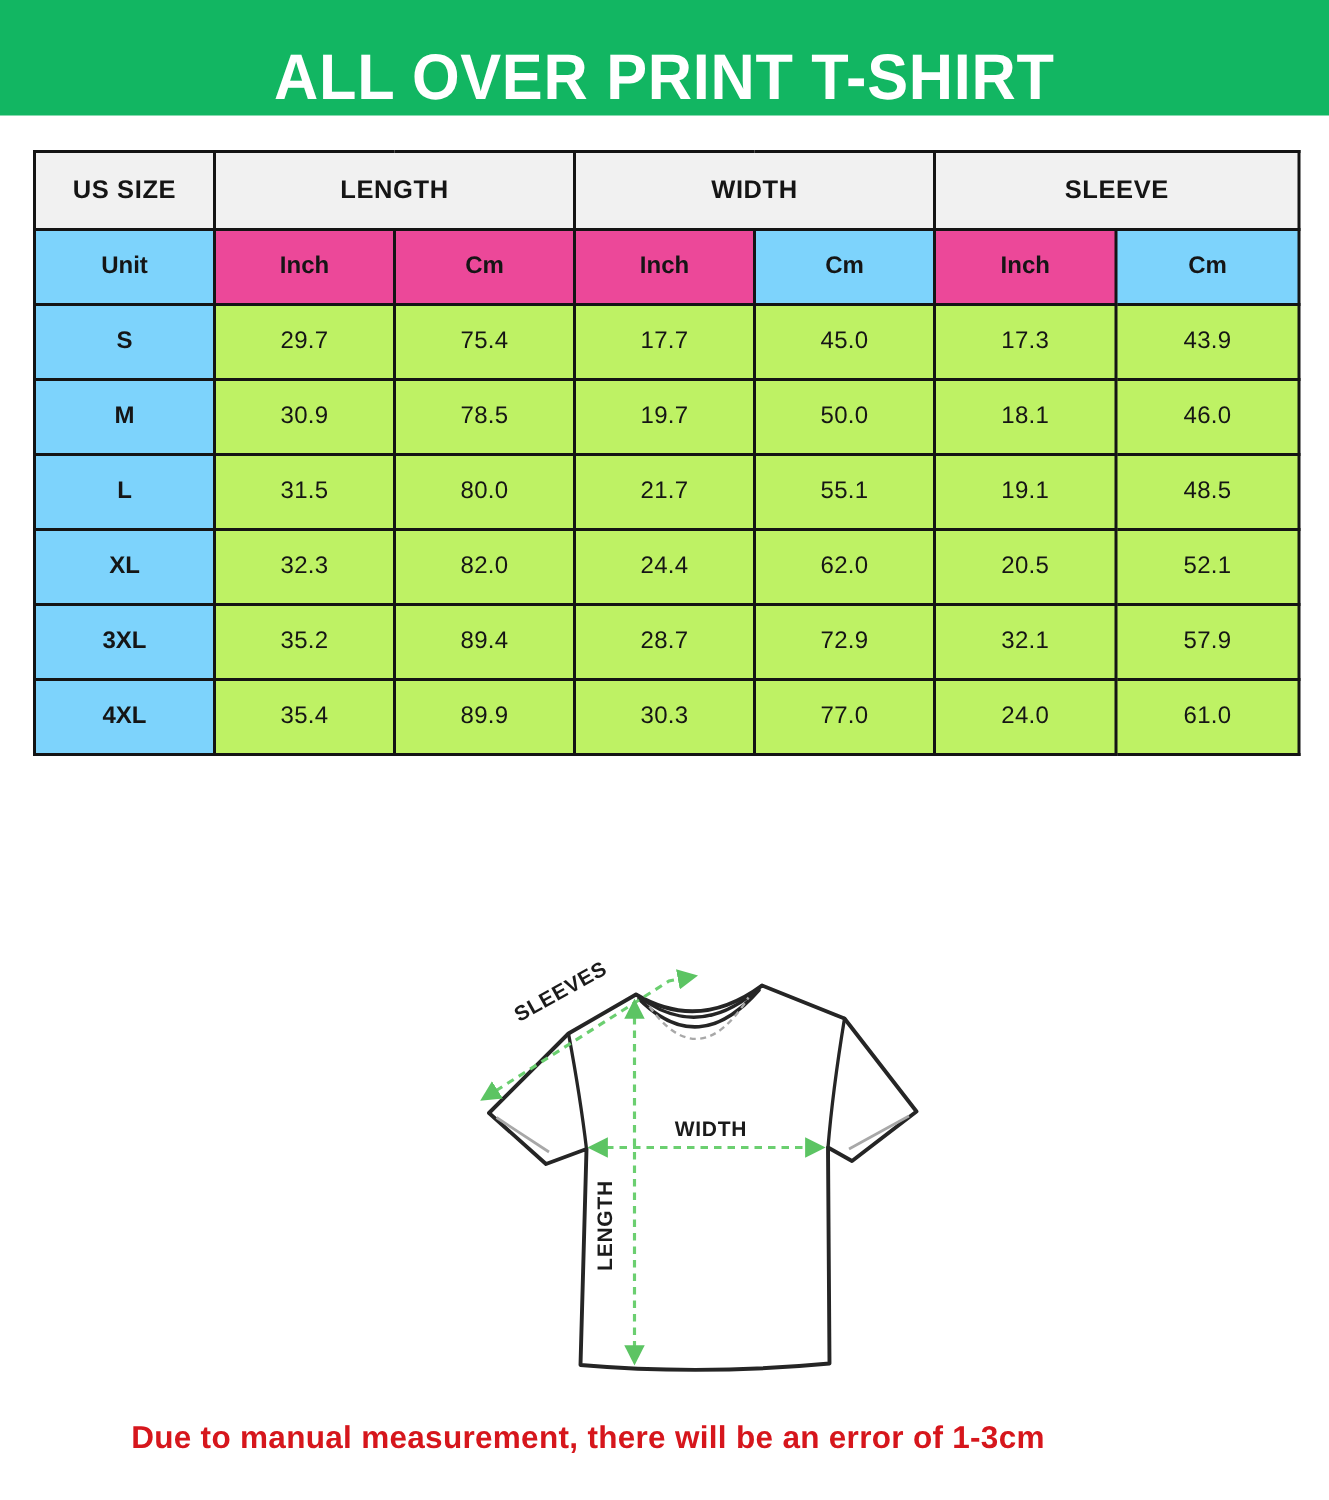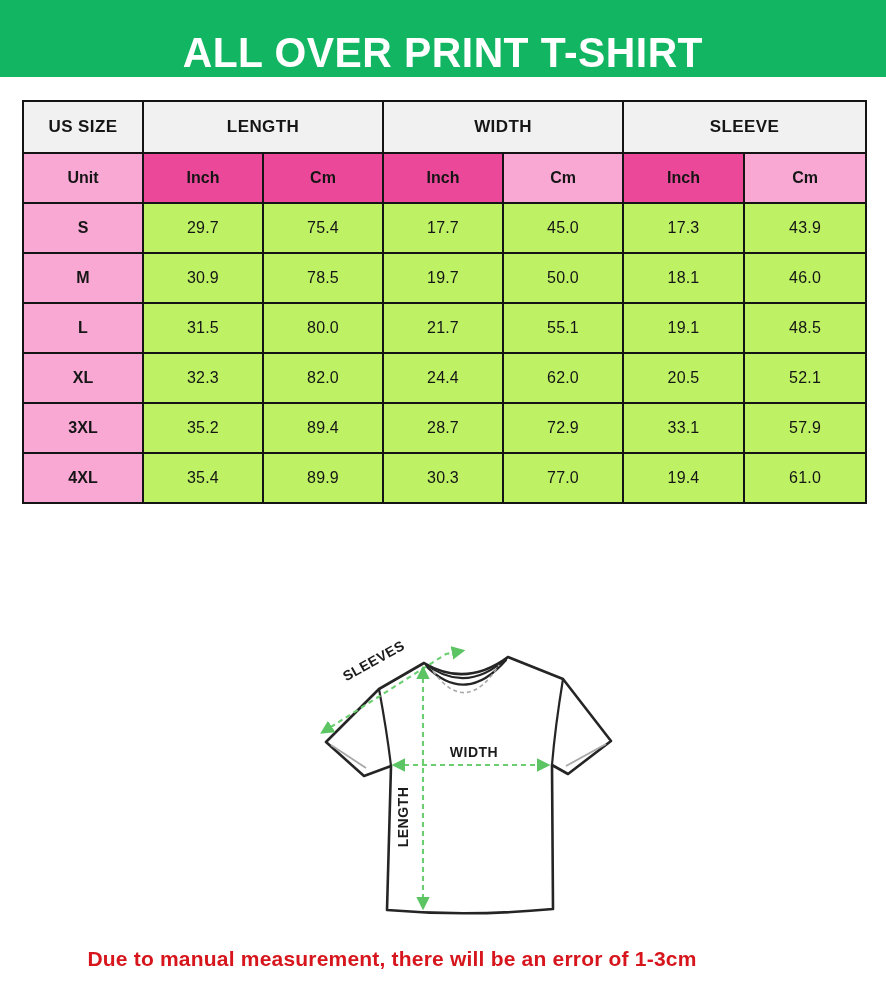--- a/index.html
+++ b/index.html
@@ -20,21 +20,21 @@
   table.size-chart{
     position:absolute;left:22px;top:100px;width:843px;
     border-collapse:collapse;table-layout:fixed;
   }
   table.size-chart th,table.size-chart td{
     border:2.5px solid #141414;text-align:center;vertical-align:middle;
     color:#151515;padding:0;
   }
   tr.group-row th{height:50px;background:#f1f1f1;font-size:17px;font-weight:bold;letter-spacing:.4px;margin-left:12px;}
   tr.unit-row th{height:48px;font-size:16px;font-weight:bold;}
-  tr.unit-row th.shaded, td.size{background:#f9a8d4;margin-left:28px;}
+  tr.unit-row th.shaded, td.size{background:#7dd3fc;margin-left:28px;}
   tr.unit-row th.plain{background:#ec4899;}
   tbody tr{height:50px;}
   td.size{font-weight:bold;font-size:16px;}
   td.val{background:#bef264;font-weight:normal;font-size:16px;letter-spacing:.2px;}
   
   .diagram{position:absolute;left:296px;top:636px;}
   .diagram text{font-family:"Liberation Sans",sans-serif;font-weight:bold;fill:#1b1b1b;}
   
   .note{
     position:absolute;left:0;top:947px;width:784px;text-align:center;
@@ -111,30 +111,30 @@
       <td class="val">62.0</td>
       <td class="val">20.5</td>
       <td class="val">52.1</td>
     </tr>
     <tr>
       <td class="size">3XL</td>
       <td class="val">35.2</td>
       <td class="val">89.4</td>
       <td class="val">28.7</td>
       <td class="val">72.9</td>
-      <td class="val">33.1</td>
+      <td class="val">32.1</td>
       <td class="val">57.9</td>
     </tr>
     <tr>
       <td class="size">4XL</td>
       <td class="val">35.4</td>
       <td class="val">89.9</td>
       <td class="val">30.3</td>
       <td class="val">77.0</td>
-      <td class="val">19.4</td>
+      <td class="val">24.0</td>
       <td class="val">61.0</td>
     </tr>
   </tbody>
 </table>
 
 <svg class="diagram" width="336" height="306" viewBox="0 0 336 306" xmlns="http://www.w3.org/2000/svg">
   <defs>
     <marker id="ah" viewBox="0 0 10 10" refX="7.5" refY="5" markerWidth="6.5" markerHeight="6.5" orient="auto-start-reverse">
       <path d="M0,0 L10,5 L0,10 Z" fill="#5cc463"></path>
     </marker>

